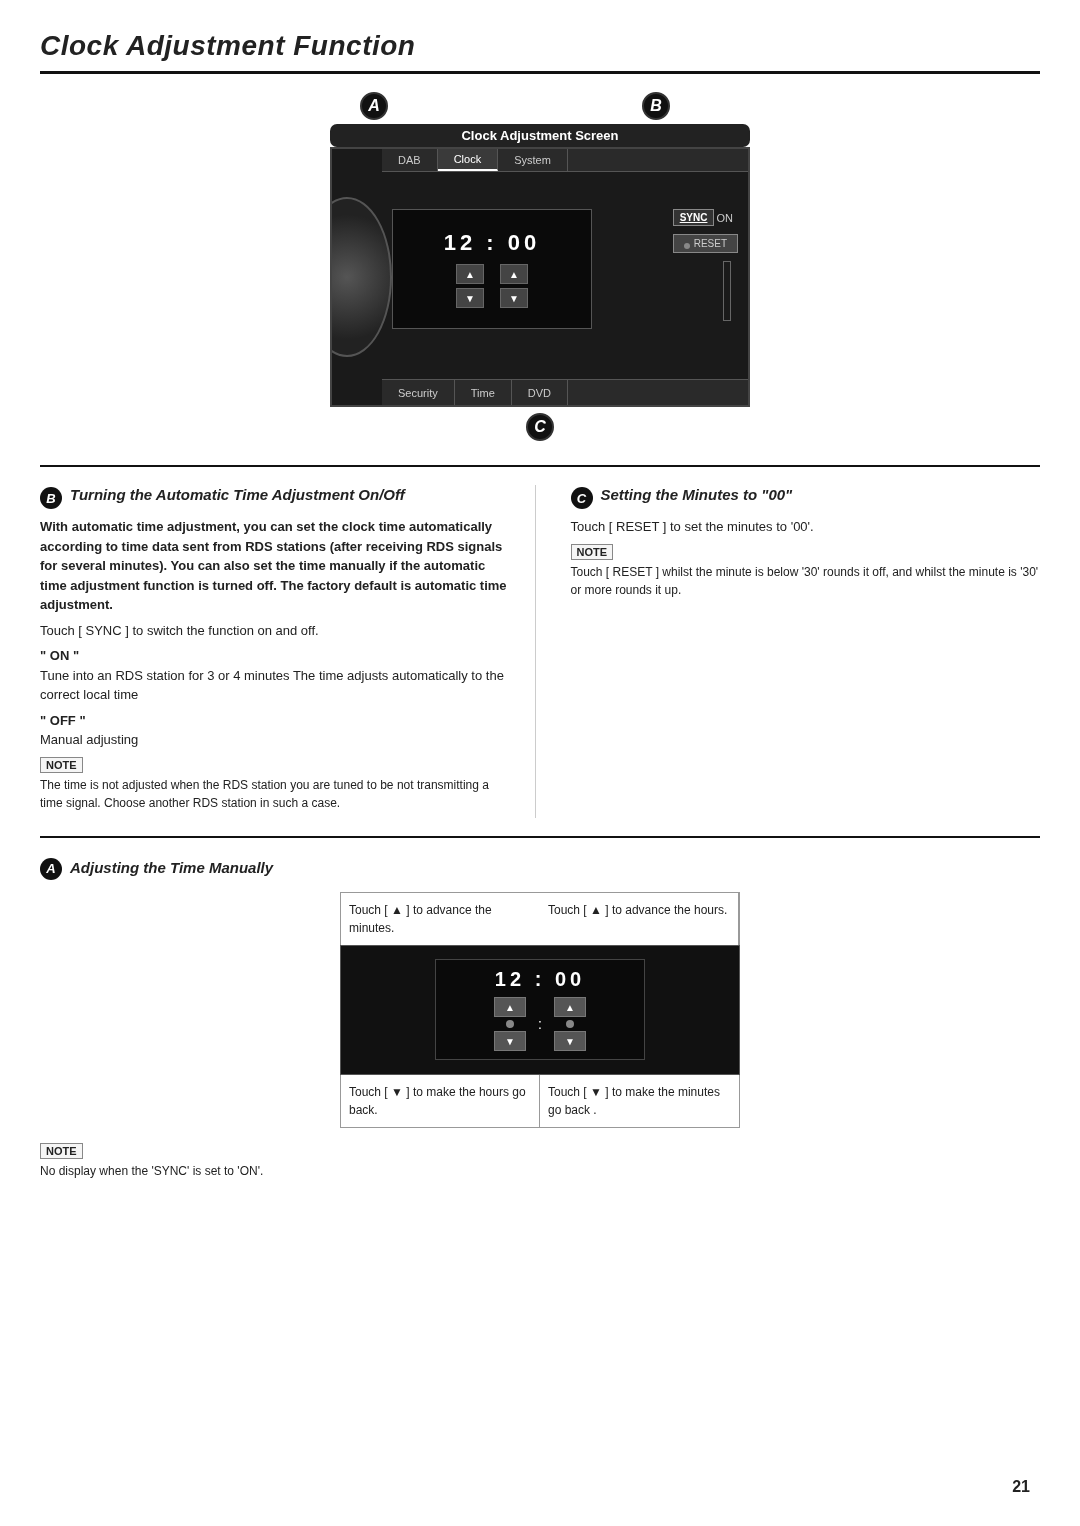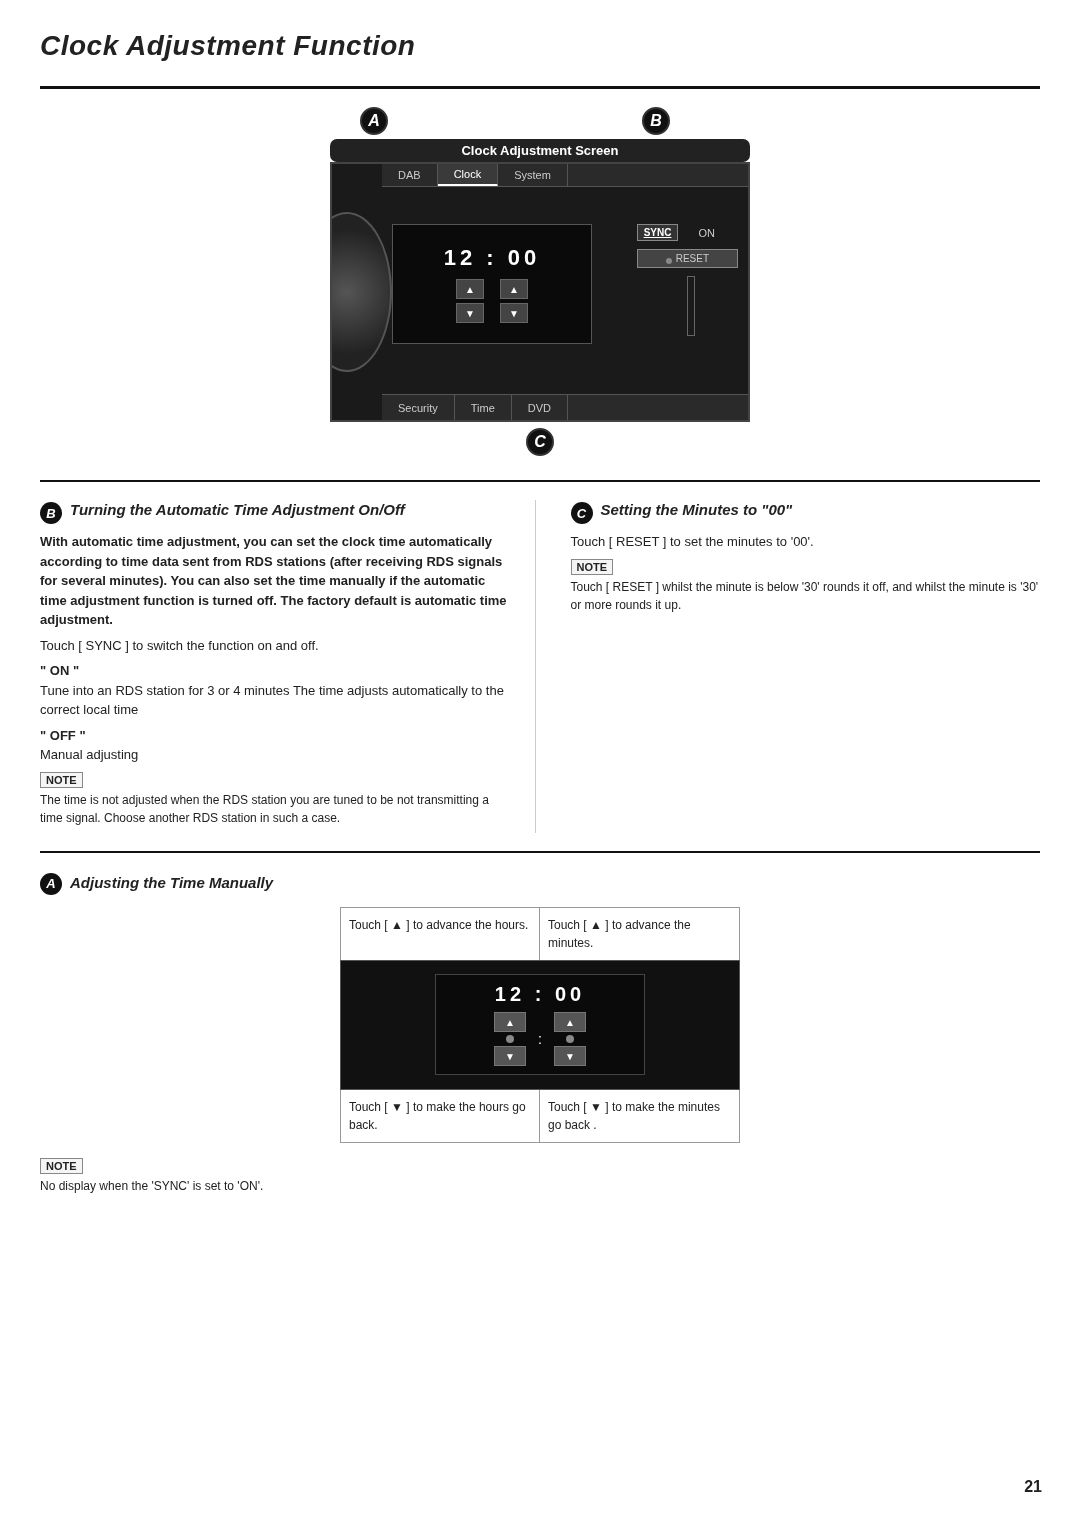--- a/index.html
+++ b/index.html
@@ -11,21 +11,21 @@
       font-size: 14px;
       color: #222;
       padding: 30px 40px 40px 40px;
     }
 
     
     .page-title {
       font-size: 28px;
       font-style: italic;
       font-weight: bold;
-      margin-bottom: 24px;
+      margin-bottom: 9px;
       letter-spacing: 0.5px;
     }
     .title-divider {
       border: none;
       border-top: 3px solid #111;
       margin-bottom: 18px;
     }
 
     
     .clock-screen-wrapper {
@@ -141,39 +141,39 @@
       top: 60px;
       right: 10px;
       display: flex;
       flex-direction: column;
       align-items: flex-start;
       gap: 8px;
     }
     .sync-row {
       display: flex;
       align-items: center;
-      gap: 20px;
+      gap: 2px;
       color: #ccc;
       font-size: 11px;
     }
     .sync-box {
       border: 1px solid #888;
       padding: 2px 6px;
       background: #333;
       font-size: 10px;
       color: #fff;
       font-weight: bold;
       text-decoration: underline;
     }
     .reset-btn {
       border: 1px solid #888;
       background: #444;
       color: #ccc;
       font-size: 10px;
-      padding: 3px 28px;
+      padding: 3px 10px;
       display: flex;
       align-items: flex-end;
       gap: 4px;
     }
     .reset-dot {
       width: 6px;
       height: 6px;
       background: #888;
       border-radius: 50%;
     }
@@ -309,21 +309,21 @@
     .manual-adj-container {
       position: relative;
       width: 100%;
       margin-top: 8px;
     }
 
     
     .page-number {
       position: fixed;
       bottom: 30px;
-      right: 38px;
+      right: 50px;
       font-size: 16px;
       font-weight: bold;
       color: #222;
     }
   </style>
 </head>
 <body>
 
 <h1 class="page-title">Clock Adjustment Function</h1>
 <hr class="title-divider">
@@ -422,25 +422,25 @@
 <div>
   <div class="section-a-header">
     <div class="section-badge">A</div>
     <div class="section-title">Adjusting the Time Manually</div>
   </div>
 
   <div class="manual-adj-container">
     <div style="width:400px; margin:0 auto;">
 
       <div style="display:grid; grid-template-columns:1fr 1fr; border:1px solid #999; border-bottom:none;">
+        <div style="padding:8px; font-size:12px; line-height:1.5;">
+          <span>Touch [ ▲ ] to advance the minutes.</span>
+        </div>
         <div style="padding:8px; font-size:12px; line-height:1.5; border-right:1px solid #999;">
           <span>Touch [ ▲ ] to advance the hours.</span>
-        </div>
-        <div style="padding:8px; font-size:12px; line-height:1.5;">
-          <span>Touch [ ▲ ] to advance the minutes.</span>
         </div>
       </div>
 
       <div style="background:#111; height:130px; display:flex; align-items:center; justify-content:center; border:1px solid #555; position:relative;">
         <div style="background:#0a0a0a; border:1px solid #444; padding:8px 18px; display:flex; flex-direction:column; align-items:center; gap:6px; width:210px;">
           <div style="color:#fff; font-size:20px; font-weight:bold; letter-spacing:4px;">12 : 00</div>
           <div style="display:flex; gap:12px; align-items:center;">
 
             <div style="display:flex; flex-direction:column; align-items:center; gap:3px;">
               <div style="width:32px; height:20px; background:#555; border:1px solid #777; display:flex; align-items:center; justify-content:center; color:#fff; font-size:10px; cursor:pointer;">▲</div>

